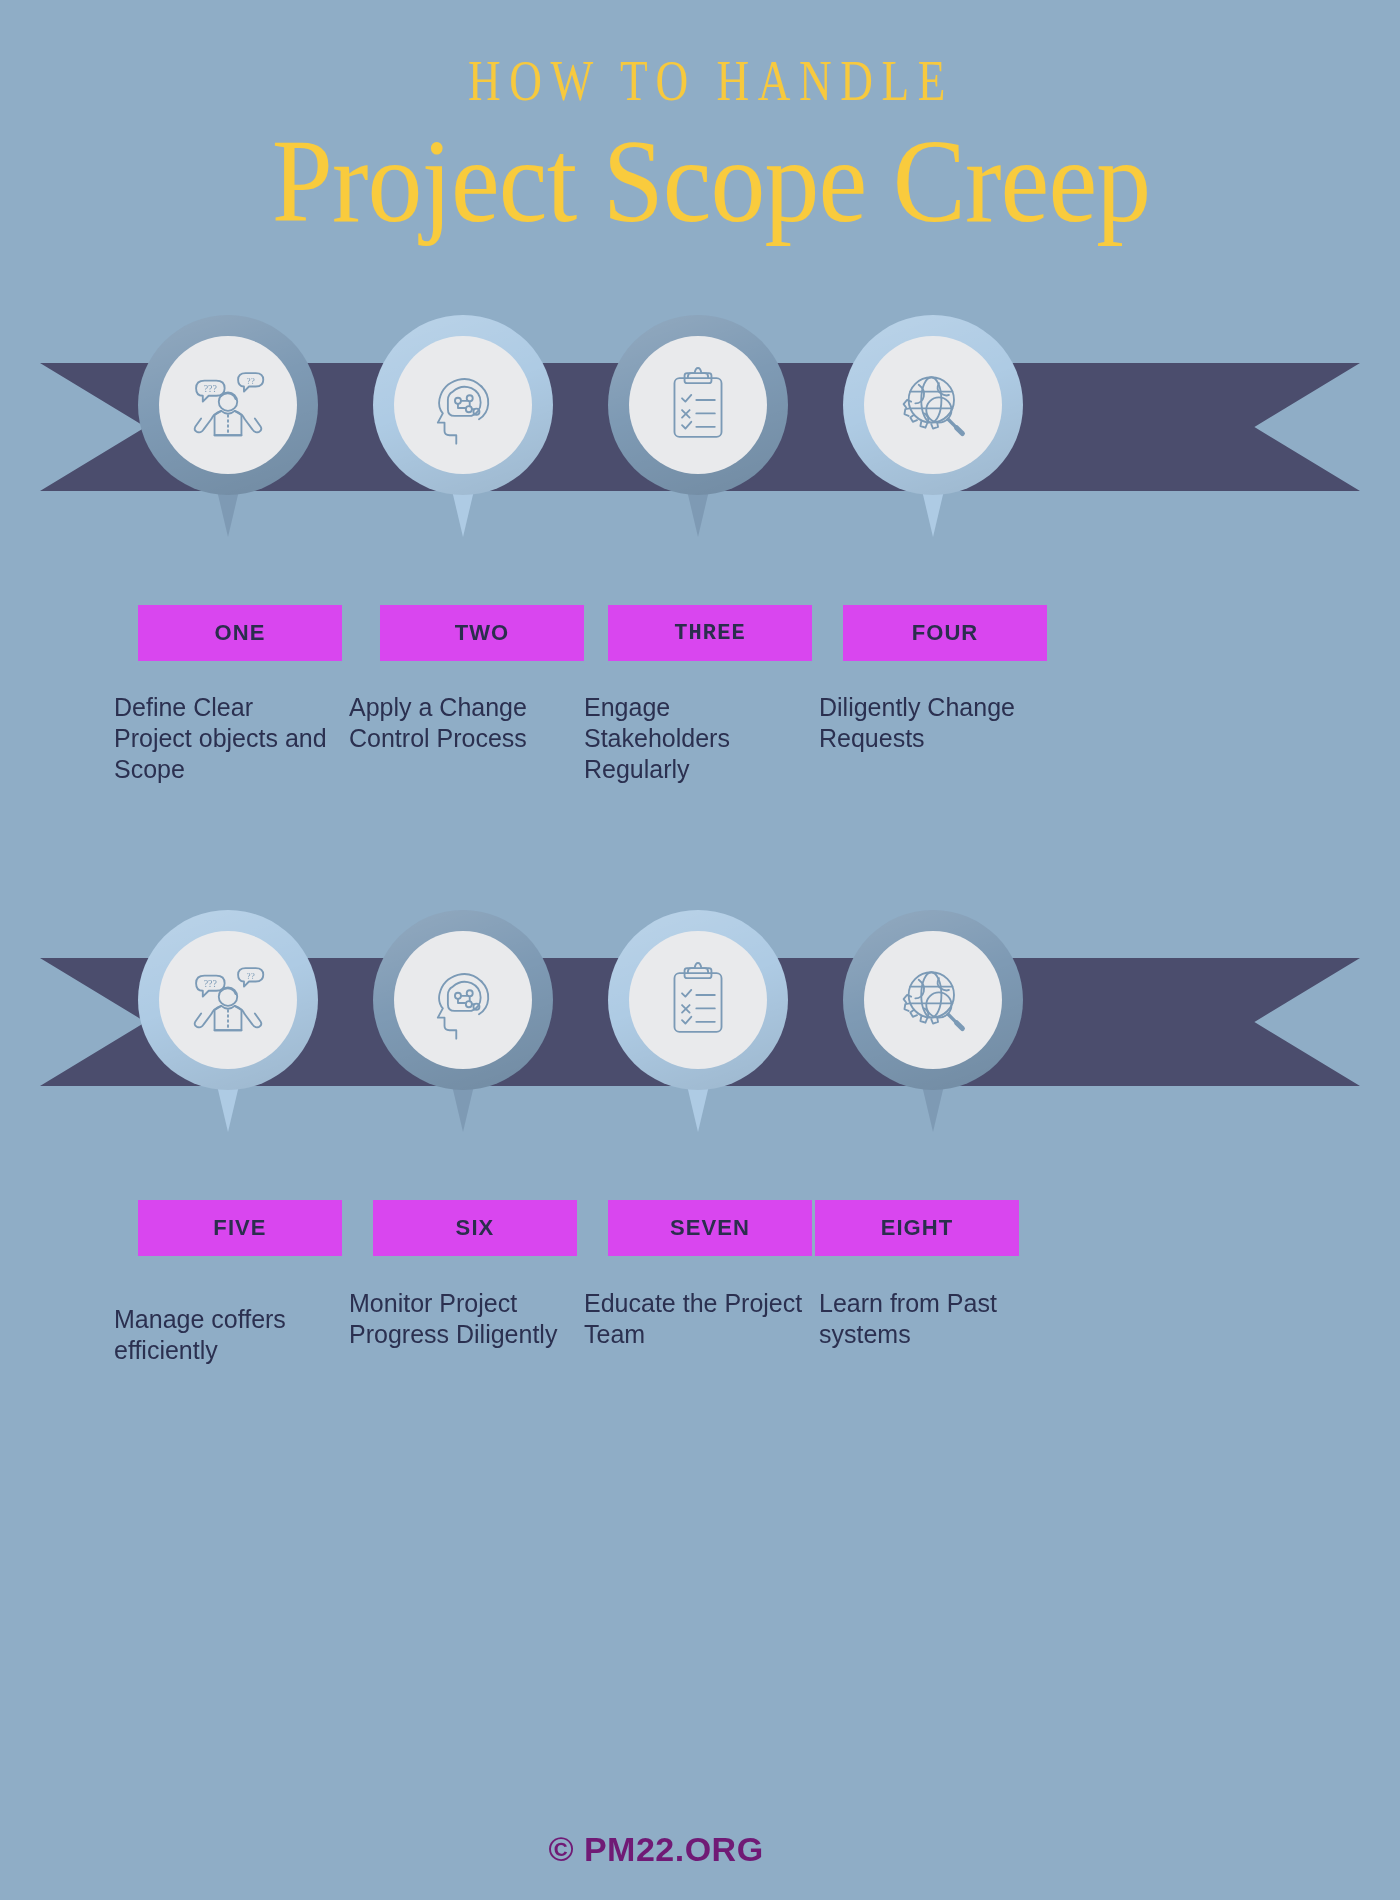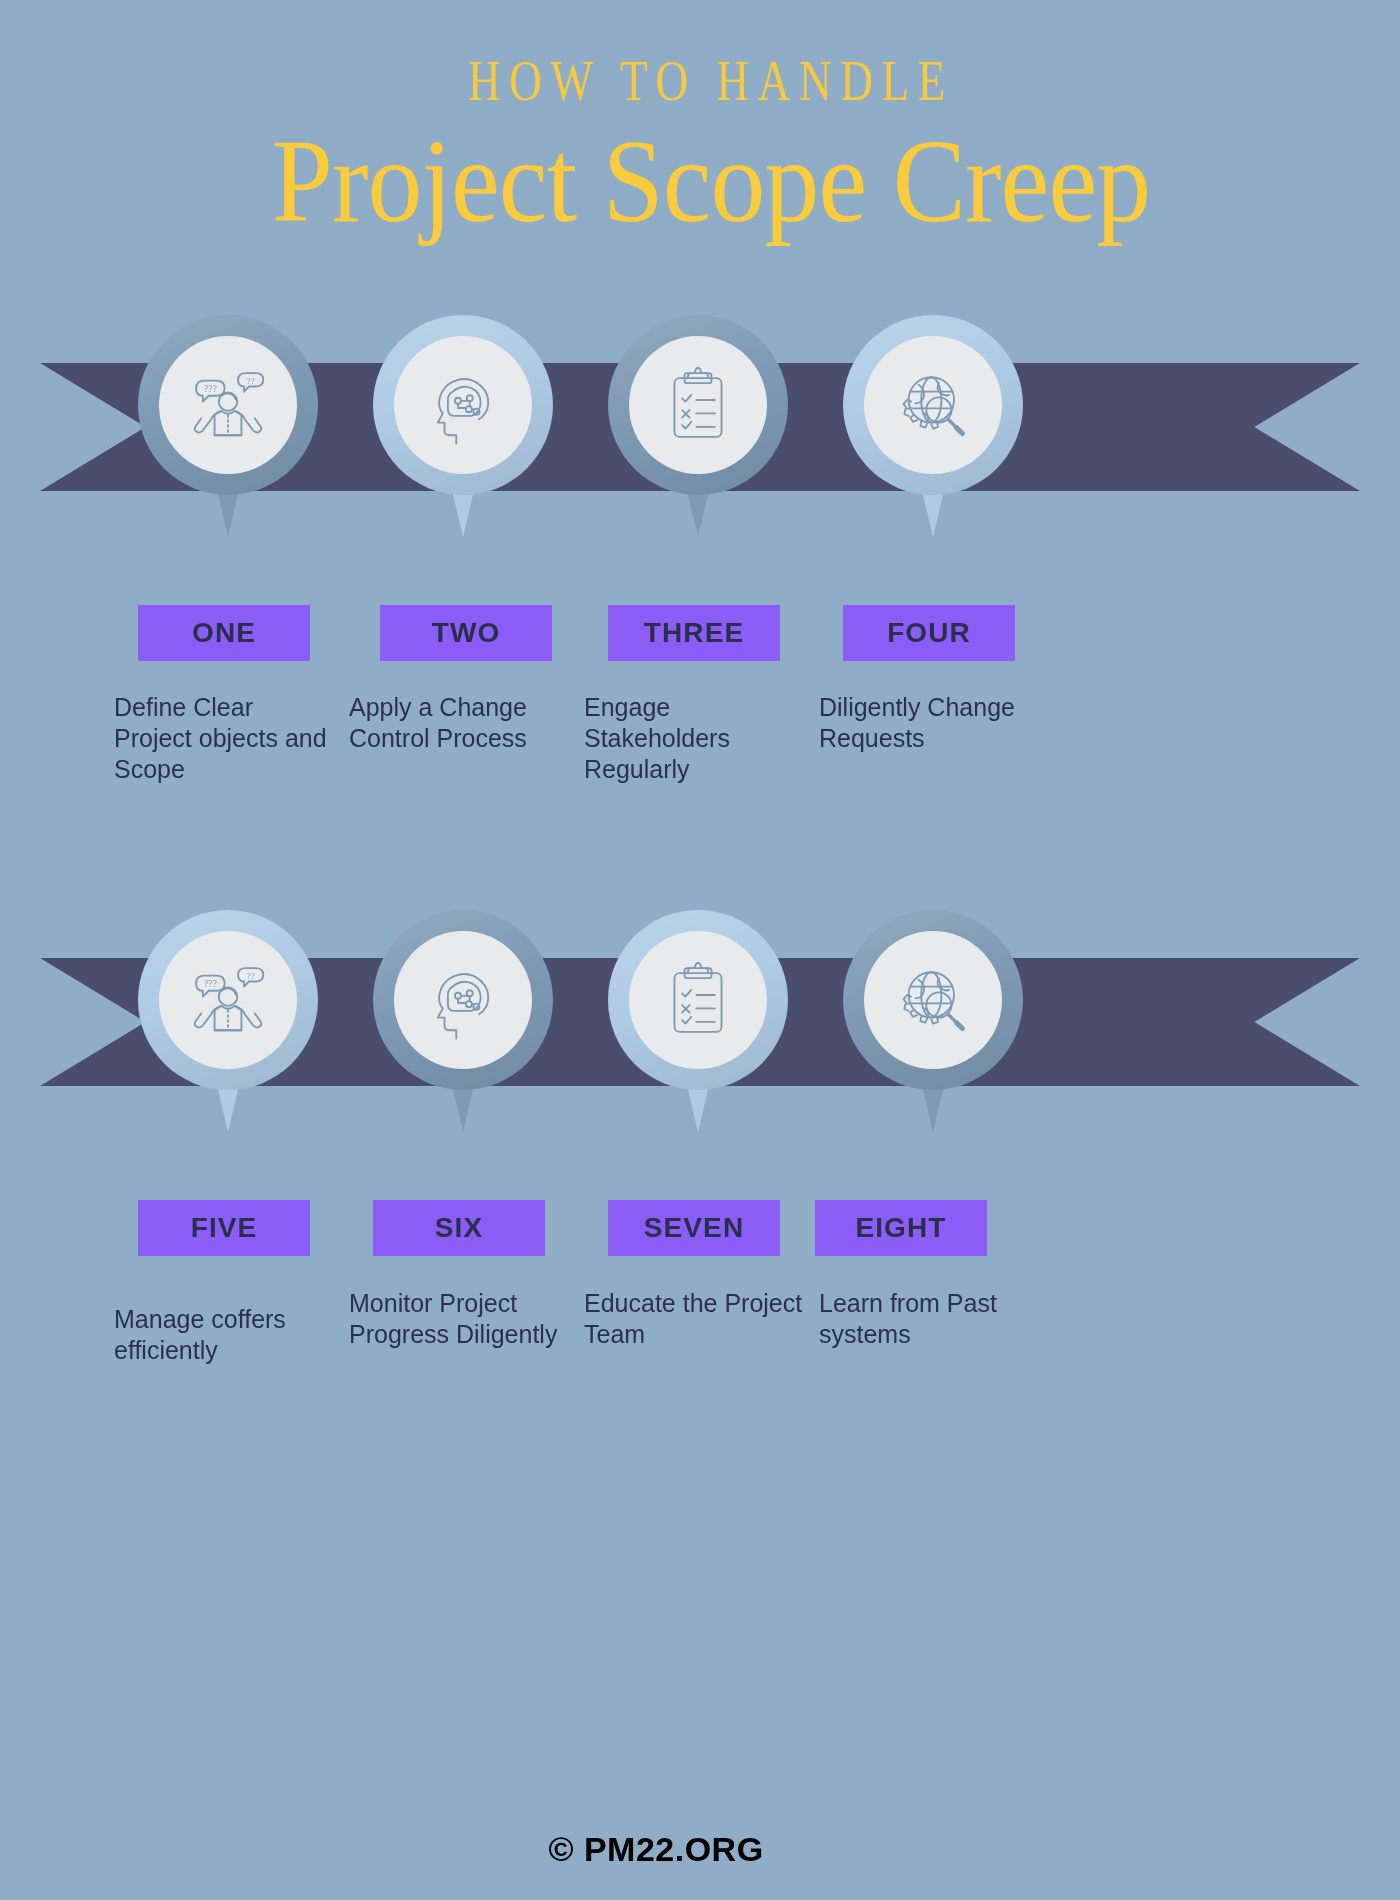--- a/index.html
+++ b/index.html
@@ -100,25 +100,25 @@
     border-radius:50%;
     background:linear-gradient(160deg, rgba(255,255,255,0.16) 0%, rgba(255,255,255,0) 45%, rgba(0,0,0,0.10) 100%);
   }
 
   
   .chips { position:absolute; left:0; width:1400px; }
   .chips-1 { top:605px; }
   .chips-2 { top:1200px; }
   .chip {
     position:absolute;
-    width:172px; height:56px;
-    background:#8b5cf6;
+    width:204px; height:56px;
+    background:#d946ef;
     color:#2b2e4d;
     display:flex; align-items:center; justify-content:center;
-    font-size:28px;
+    font-size:22px;
     font-weight:700;
     letter-spacing:1.1px;
   }
 
   
   .caps { position:absolute; left:0; width:1400px; }
   .caps-1 { top:692px; }
   .caps-2 { top:1288px; }
   .cap {
     position:absolute;
@@ -128,21 +128,21 @@
     font-size:25px;
     line-height:1.23;
     font-weight:400;
   }
 
   
   .footer {
     position:absolute;
     left:0; top:1830px; width:1312px;
     text-align:center;
-    color:#000000;
+    color:#701a75;
     font-size:34px;
     font-weight:700;
     letter-spacing:0.5px;
   }
 </style>
 </head>
 <body>
 
 <div id="page">
 
@@ -331,21 +331,21 @@
     </svg>
             </span>
           </div>
         </div>
       </div>
   </div>
 
   <div class="chips chips-1" id="chips-1">
       <div class="chip" style="left: 138px;">ONE</div>
       <div class="chip" style="left: 373px; margin-left: 7px;">TWO</div>
-      <div class="chip" style="left: 608px;">THREE</div>
+      <div class="chip" style="left: 608px; font-family: Liberation Mono, monospace;">THREE</div>
       <div class="chip" style="left: 843px;">FOUR</div>
     </div>
   <div class="chips chips-2" id="chips-2">
       <div class="chip" style="left: 138px;">FIVE</div>
       <div class="chip" style="left: 373px;">SIX</div>
       <div class="chip" style="left: 608px;">SEVEN</div>
       <div class="chip" style="left: 815px;">EIGHT</div>
     </div>
 
   <div class="caps caps-1" id="caps-1">

